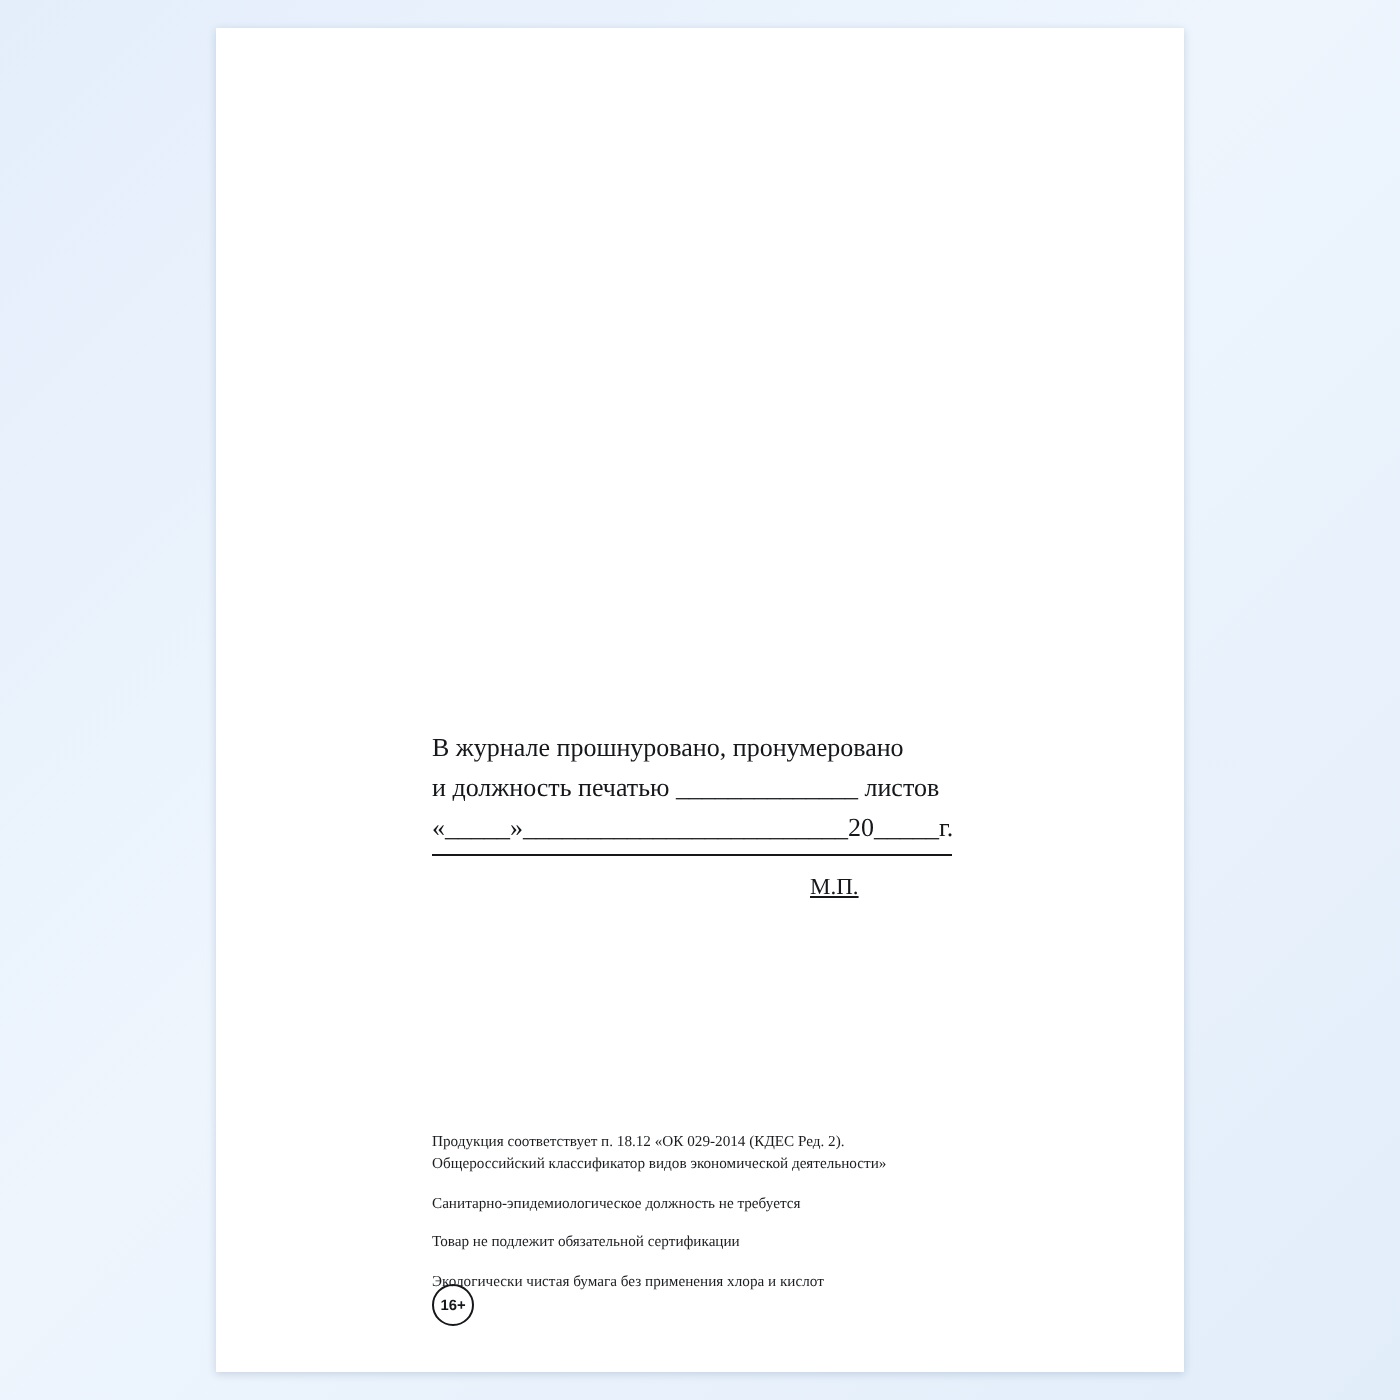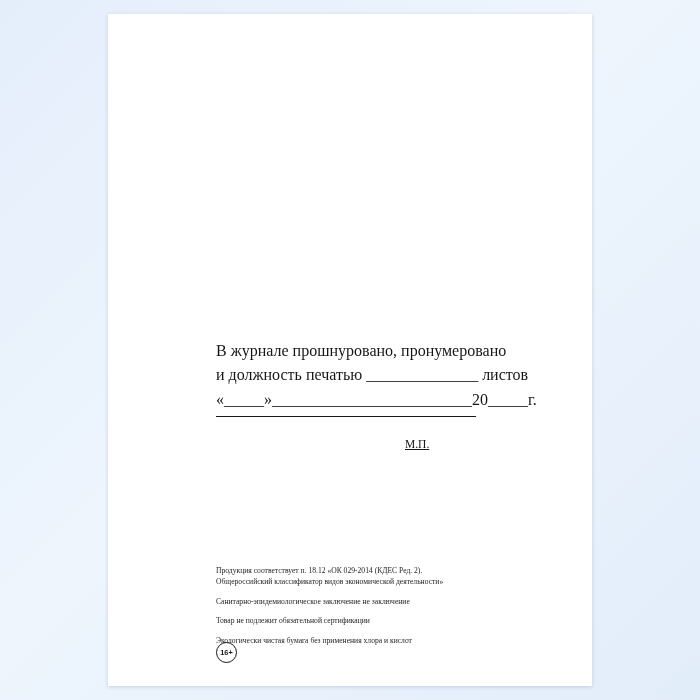--- a/index.html
+++ b/index.html
@@ -23,23 +23,23 @@
     left: 108px;
     top: 14px;
     width: 484px;
     height: 672px;
     background: #ffffff;
     box-shadow: 0 1px 4px rgba(60, 90, 130, 0.22);
   }
   .certify-block {
     position: absolute;
     left: 108px;
-    top: 325px;
+    top: 350px;
     width: 300px;
-    font-size: 16px;
+    font-size: 13px;
     line-height: 1.52;
     color: #15171a;
   }
   .certify-block .line {
     white-space: nowrap;
   }
   .rule {
     display: block;
     width: 260px;
     border-bottom: 1px solid #15171a;
@@ -118,21 +118,21 @@
     <span class="rule"></span>
   </div>
 
   <div class="mp">М.П.</div>
 
   <div class="legal">
     <div class="para">
       <div>Продукция соответствует п. 18.12 «ОК 029-2014 (КДЕС Ред. 2).</div>
       <div>Общероссийский классификатор видов экономической деятельности»</div>
     </div>
-    <div class="para">Санитарно-эпидемиологическое заключение не заключение</div>
+    <div class="para">Санитарно-эпидемиологическое должность не требуется</div>
     <div class="para">Товар не подлежит обязательной сертификации</div>
     <div class="para">Экологически чистая бумага без применения хлора и кислот</div>
   </div>
 
   <div class="mark-row">
     <div class="age-badge">16+</div>
   </div>
 
 </div>
 

